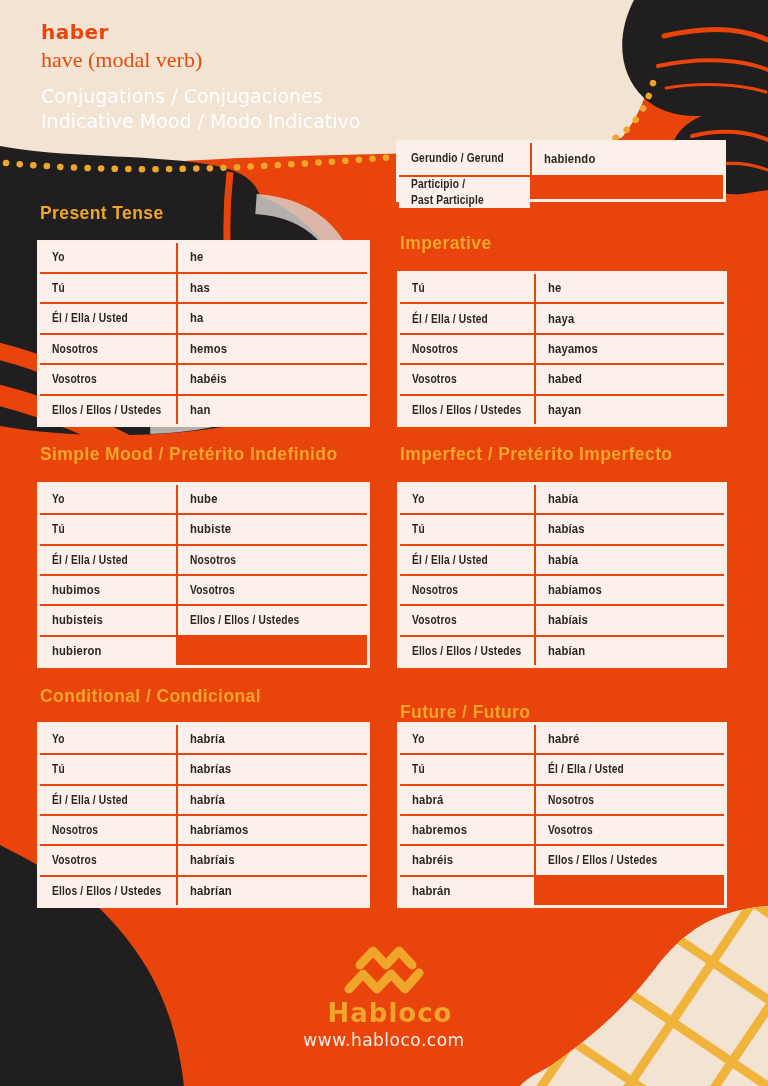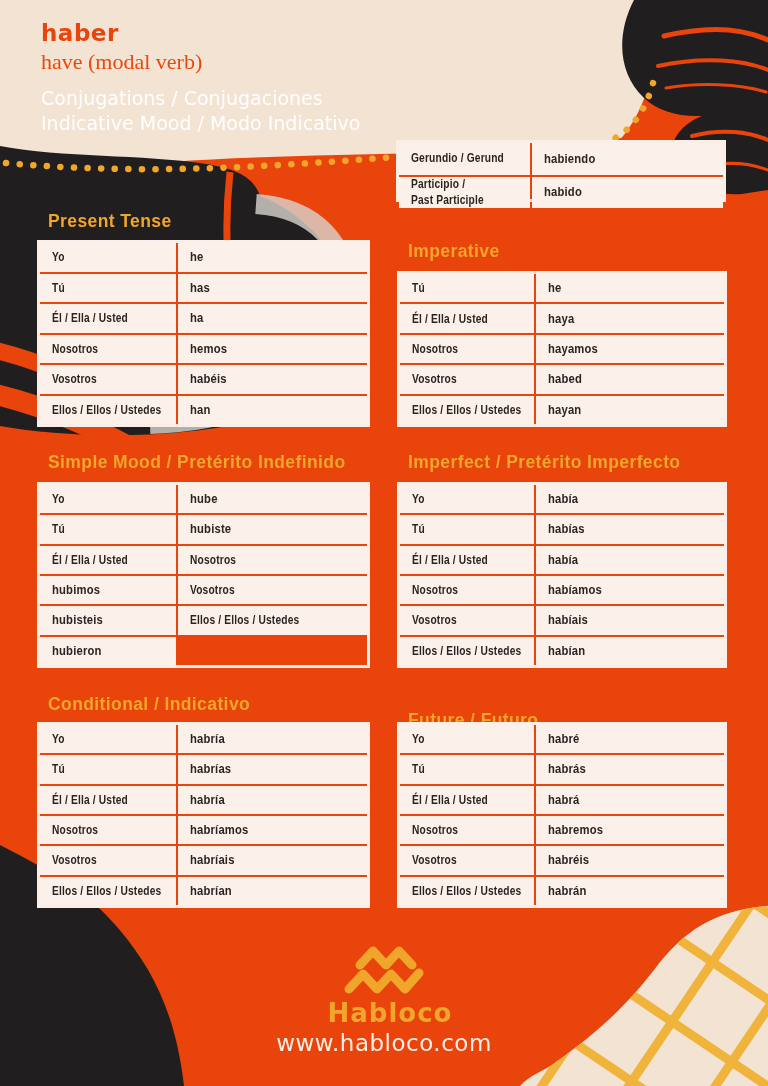--- a/index.html
+++ b/index.html
@@ -6,21 +6,21 @@
   .page {
     position:relative; width:768px; height:1086px; margin:0 auto;
     background:#E8440B; overflow:hidden;
     font-family:"DejaVu Sans", sans-serif;
   }
   .bg { position:absolute; inset:0; z-index:0; }
   .content { position:absolute; inset:0; z-index:1; }
 
   
   .hdr { position:absolute; left:41px; top:20px; }
-  .verb { margin:0; font-size:23px; font-weight:bold; color:#E8440B; letter-spacing:.5px; }
+  .verb { margin:0; font-size:20px; font-weight:bold; color:#E8440B; letter-spacing:.5px; }
   .translation { font-size:22px; color:#E8490D; margin-top:3px;font-family:Liberation Serif, serif; }
   .meta { font-size:19px; color:#ffffff; line-height:25px; }
   .meta.first { margin-top:11px; }
 
   
   .ctable {
     position:absolute; display:grid; grid-template-columns:41.5% 1fr;
     gap:2px; background:#E8440B; border:3px solid #FAEFE7;
     box-sizing:border-box; grid-auto-rows:1fr;
   }
@@ -29,21 +29,21 @@
     font-family:"Liberation Sans", sans-serif; font-weight:bold;
     font-size:12px; color:#2B2423; letter-spacing:.2px;
     white-space:nowrap; transform:scaleX(.85); transform-origin:0 50%;
     display:inline-block;
   }
   .cell.value span { font-size:12.5px; transform:scaleX(.9); }
   .forms { left:396px; top:140px; width:330px; height:62px; grid-template-columns:40.5% 1fr; grid-template-rows:32px 1fr; }
   .forms .cell span { white-space:pre-line; line-height:1.3; }
 
   .sec-title {
-    position:absolute; margin:8px; font-family:"Liberation Sans", sans-serif;
+    position:absolute; margin:0; font-family:"Liberation Sans", sans-serif;
     font-weight:bold; font-size:17.5px; color:#F0A52B; letter-spacing:.4px; white-space:nowrap;
   }
   .h-present     { left:40px;  top:203px; }
   .h-imperative  { left:400px; top:233px; }
   .h-simplepast  { left:40px;  top:444px; }
   .h-imperfect   { left:400px; top:444px; }
   .h-conditional { left:40px;  top:686px; }
   .h-future      { left:400px; top:702px; }
 
   .t-present     { left:37px;  top:240px; width:333px; height:187px; }
@@ -54,21 +54,21 @@
   .t-future      { left:397px; top:722px; width:330px; height:186px; }
 
   
   .logo-icon { position:absolute; left:344px; top:944px; }
   .brand {
     position:absolute; left:0; right:0; top:998px; text-align:center;
     font-size:26px; font-weight:bold; color:#F0A52B; letter-spacing:1px;padding-left:12px;
   }
   .website {
     position:absolute; left:0; right:0; top:1030px; text-align:center;
-    font-size:23px; color:#FAEFE6; letter-spacing:.5px;
+    font-size:17px; color:#FAEFE6; letter-spacing:.5px;
   }
 </style>
 </head>
 <body>
 
 <div class="page">
 
   <svg class="bg" viewBox="0 0 768 1086" aria-hidden="true">
     <rect width="768" height="1086" fill="#E8440B"></rect>
 
@@ -135,23 +135,20 @@
         <div class="cell label">
           <span>Gerundio / Gerund</span>
         </div>
         <div class="cell value">
           <span>habiendo</span>
         </div>
         <div class="cell label">
           <span>Participio /
 Past Participle</span>
         </div>
-        <div class="cell value">
-          <span>habido</span>
-        </div>
       </div>
 
     <section>
       <h2 class="sec-title h-present">Present Tense</h2>
       <div class="ctable t-present">
           <div class="cell label">
             <span>Yo</span>
           </div>
           <div class="cell value">
             <span>he</span>
@@ -300,21 +297,21 @@
           <div class="cell label">
             <span>Ellos / Ellos / Ustedes</span>
           </div>
           <div class="cell value">
             <span>habían</span>
           </div>
         </div>
     </section>
 
     <section>
-      <h2 class="sec-title h-conditional">Conditional / Indicativo</h2>
+      <h2 class="sec-title h-conditional">Conditional / Condicional</h2>
       <div class="ctable t-conditional">
           <div class="cell label">
             <span>Yo</span>
           </div>
           <div class="cell value">
             <span>habría</span>
           </div>
           <div class="cell label">
             <span>Tú</span>
           </div>
@@ -352,23 +349,20 @@
       <h2 class="sec-title h-future">Future / Futuro</h2>
       <div class="ctable t-future">
           <div class="cell label">
             <span>Yo</span>
           </div>
           <div class="cell value">
             <span>habré</span>
           </div>
           <div class="cell label">
             <span>Tú</span>
-          </div>
-          <div class="cell value">
-            <span>habrás</span>
           </div>
           <div class="cell label">
             <span>Él / Ella / Usted</span>
           </div>
           <div class="cell value">
             <span>habrá</span>
           </div>
           <div class="cell label">
             <span>Nosotros</span>
           </div>

